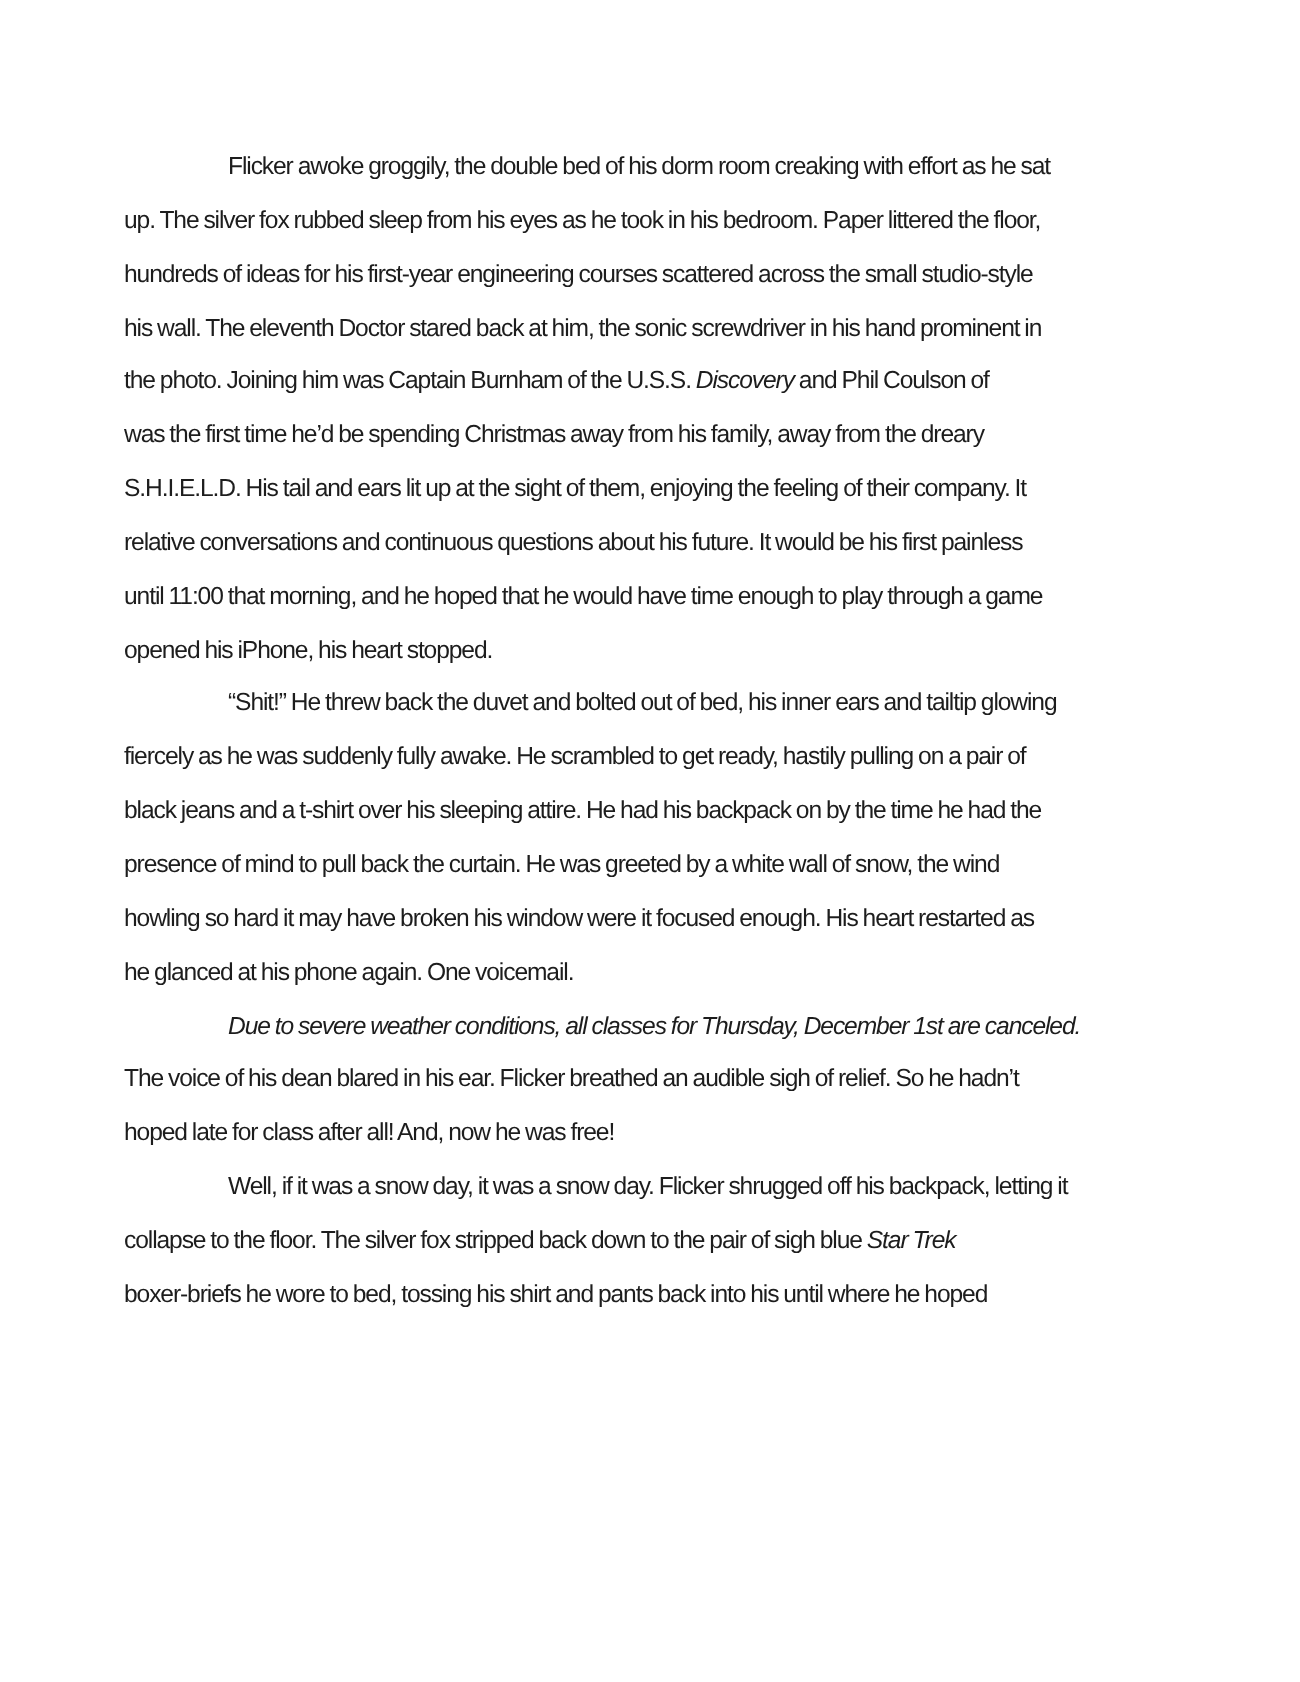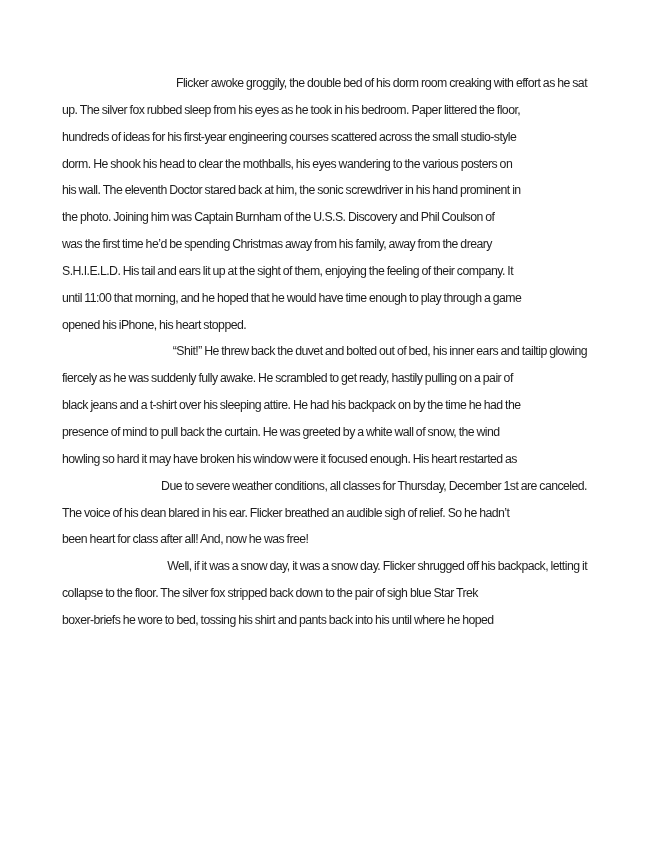--- a/index.html
+++ b/index.html
@@ -29,45 +29,46 @@
     letter-spacing: -0.55px;
     word-spacing: -0.4px;
   }
   .line {
     height: 26.85px;
     line-height: 26.85px;
     white-space: nowrap;
   }
   .line.indent {
     padding-left: 52px;
-    text-align: right;
   }
   .run.italic {
+    font-style: italic;
   }
 </style>
 </head>
 <body>
 
 <div class="page">
   <div class="text-block">
       <div class="line indent"><span class="run">Flicker awoke groggily, the double bed of his dorm room creaking with effort as he sat</span></div>
       <div class="line"><span class="run">up. The silver fox rubbed sleep from his eyes as he took in his bedroom. Paper littered the floor,</span></div>
       <div class="line"><span class="run">hundreds of ideas for his first-year engineering courses scattered across the small studio-style</span></div>
-      <div class="line"><span class="run">dorm. He shook his head to clear the mothballs, his eyes wandering to the various posters on</span></div>
       <div class="line"><span class="run">his wall. The eleventh Doctor stared back at him, the sonic screwdriver in his hand prominent in</span></div>
       <div class="line"><span class="run">the photo. Joining him was Captain Burnham of the U.S.S. </span><span class="run italic">Discovery</span><span class="run"> and Phil Coulson of</span></div>
       <div class="line"><span class="run">was the first time he’d be spending Christmas away from his family, away from the dreary</span></div>
       <div class="line"><span class="run">S.H.I.E.L.D. His tail and ears lit up at the sight of them, enjoying the feeling of their company. It</span></div>
+      <div class="line"><span class="run">relative conversations and continuous questions about his future. It would be his first painless</span></div>
       <div class="line"><span class="run">until 11:00 that morning, and he hoped that he would have time enough to play through a game</span></div>
       <div class="line"><span class="run">opened his iPhone, his heart stopped.</span></div>
       <div class="line indent"><span class="run">“Shit!” He threw back the duvet and bolted out of bed, his inner ears and tailtip glowing</span></div>
       <div class="line"><span class="run">fiercely as he was suddenly fully awake. He scrambled to get ready, hastily pulling on a pair of</span></div>
       <div class="line"><span class="run">black jeans and a t-shirt over his sleeping attire. He had his backpack on by the time he had the</span></div>
       <div class="line"><span class="run">presence of mind to pull back the curtain. He was greeted by a white wall of snow, the wind</span></div>
       <div class="line"><span class="run">howling so hard it may have broken his window were it focused enough. His heart restarted as</span></div>
+      <div class="line"><span class="run">he glanced at his phone again. One voicemail.</span></div>
       <div class="line indent"><span class="run italic">Due to severe weather conditions, all classes for Thursday, December 1st are canceled.</span></div>
       <div class="line"><span class="run">The voice of his dean blared in his ear. Flicker breathed an audible sigh of relief. So he hadn’t</span></div>
-      <div class="line"><span class="run">been heart for class after all! And, now he was free!</span></div>
+      <div class="line"><span class="run">hoped late for class after all! And, now he was free!</span></div>
       <div class="line indent"><span class="run">Well, if it was a snow day, it was a snow day. Flicker shrugged off his backpack, letting it</span></div>
       <div class="line"><span class="run">collapse to the floor. The silver fox stripped back down to the pair of sigh blue </span><span class="run italic">Star Trek</span></div>
       <div class="line"><span class="run">boxer-briefs he wore to bed, tossing his shirt and pants back into his until where he hoped</span></div>
     </div>
 </div>
 
 </body></html>

